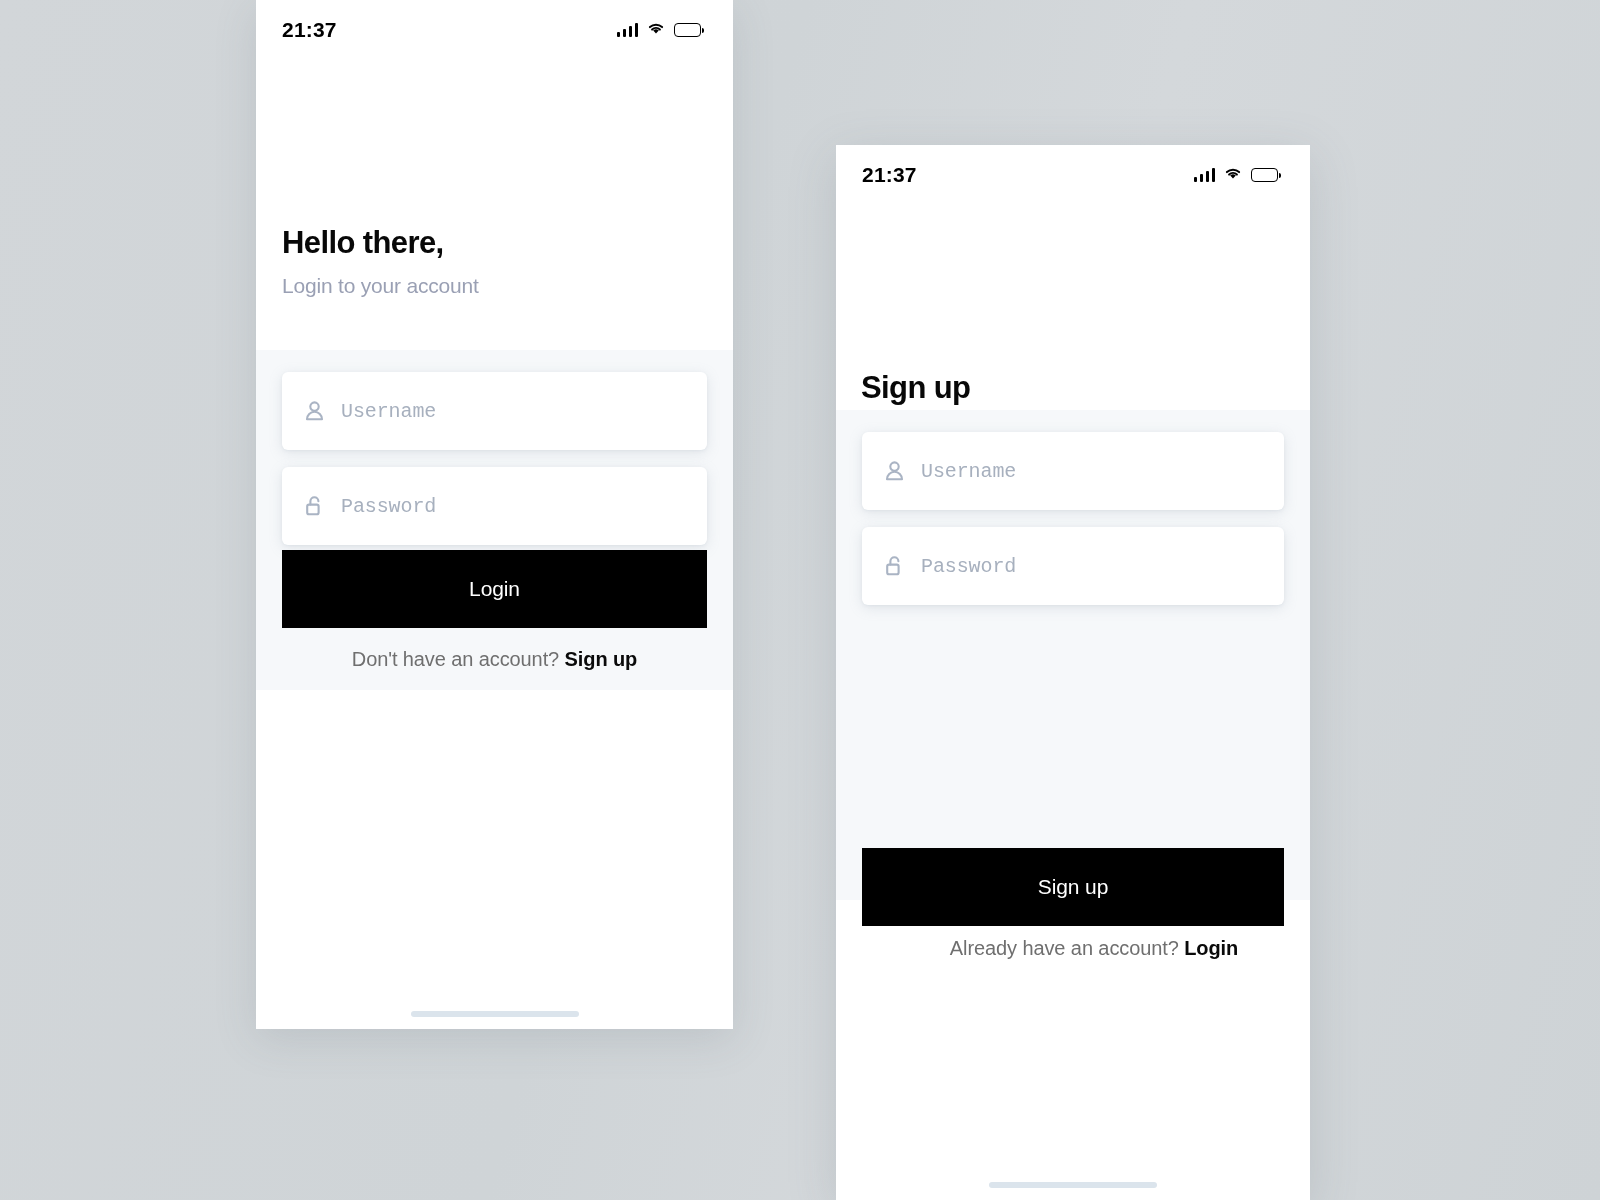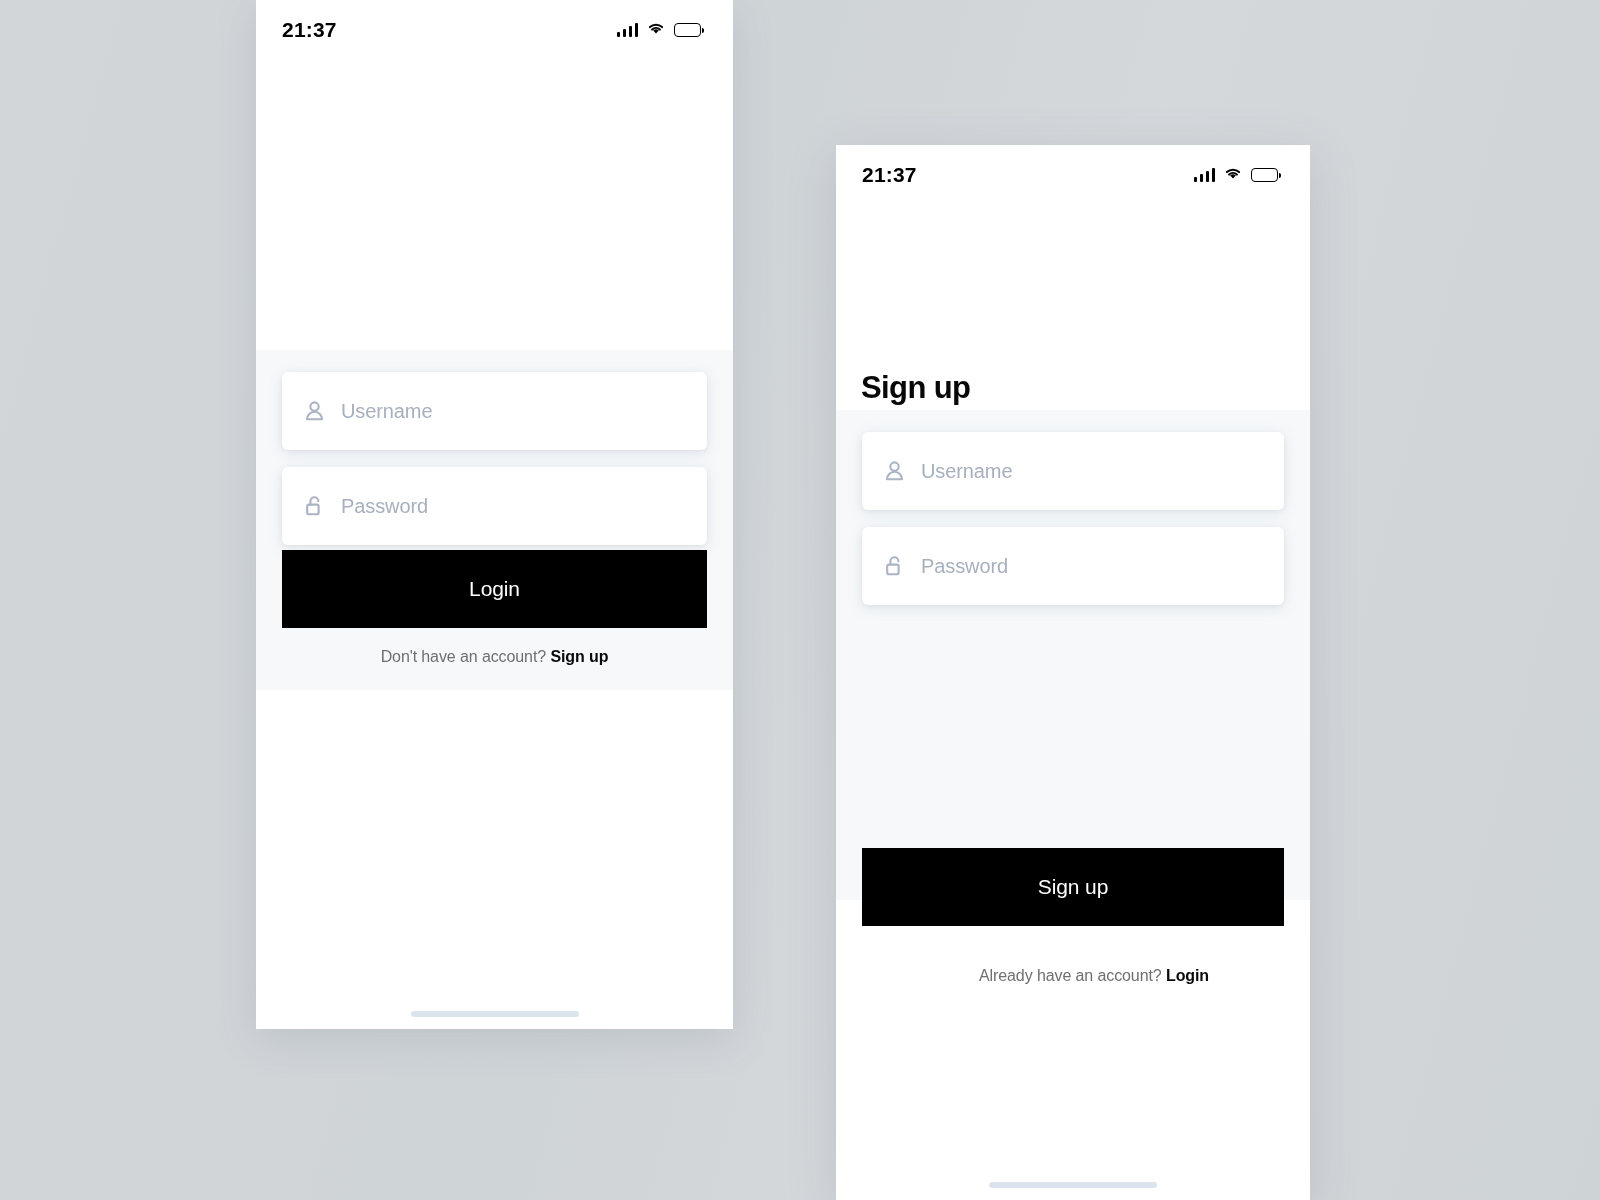--- a/index.html
+++ b/index.html
@@ -133,20 +133,21 @@
   }
 
   
   .form-area {
     position: absolute;
     left: 0;
     right: 0;
     background: #f6f8fa;
     padding: 22px 26px 0 26px;
     box-sizing: border-box;
+    font-family: Liberation Mono, monospace;
   }
   #phone-login .form-area { top: 290px; height: 340px; }
   #phone-signup .form-area { top: 205px; height: 490px; }
 
   .field {
     background: #ffffff;
     border-radius: 6px;
     height: 78px;
     display: flex;
     align-items: center;
@@ -187,26 +188,26 @@
   }
   #phone-login .primary-btn { top: 490px; }
   #phone-signup .primary-btn { top: 643px; }
 
   
   .footer-link {
     position: absolute;
     left: 0;
     right: 0;
     text-align: center;
-    font-size: 16px;
+    font-size: 20px;
     color: #6f6f6f;
     letter-spacing: -0.1px;
   }
   #phone-login .footer-link { top: 588px; }
-  #phone-signup .footer-link { top: 762px; margin-left: 42px; }
+  #phone-signup .footer-link { top: 732px; margin-left: 42px; }
   .footer-link .strong {
     color: #0a0a0a;
     font-weight: bold;
   }
 
   
   .home-indicator {
     position: absolute;
     bottom: 12px;
     left: 50%;
@@ -237,20 +238,24 @@
           <path d="M2.9 6.1 a9 9 0 0 1 12.2 0" stroke="#000" stroke-width="2" fill="none" stroke-linecap="round"></path>
           <path d="M5.1 8.6 a5.8 5.8 0 0 1 7.8 0" stroke="#000" stroke-width="2" fill="none" stroke-linecap="round"></path>
         </svg>
       </span>
       <span class="battery"><span class="battery-fill"></span></span>
     </span>
   </div>
 
   <div class="screen-body">
 
+    <div class="headings">
+      <h1 class="title">Hello there,</h1>
+      <p class="subtitle">Login to your account</p>
+    </div>
 
     <div class="form-area">
 
       <div class="field">
         <span class="icon">
           <svg width="21" height="22" viewBox="0 0 21 22">
             <circle cx="10.5" cy="6.6" r="4.2" fill="none" stroke="#aab4c4" stroke-width="2.1"></circle>
             <path d="M3 19.2 a7.5 7.5 0 0 1 15 0 Z" fill="none" stroke="#aab4c4" stroke-width="2.1" stroke-linejoin="round"></path>
           </svg>
         </span>

